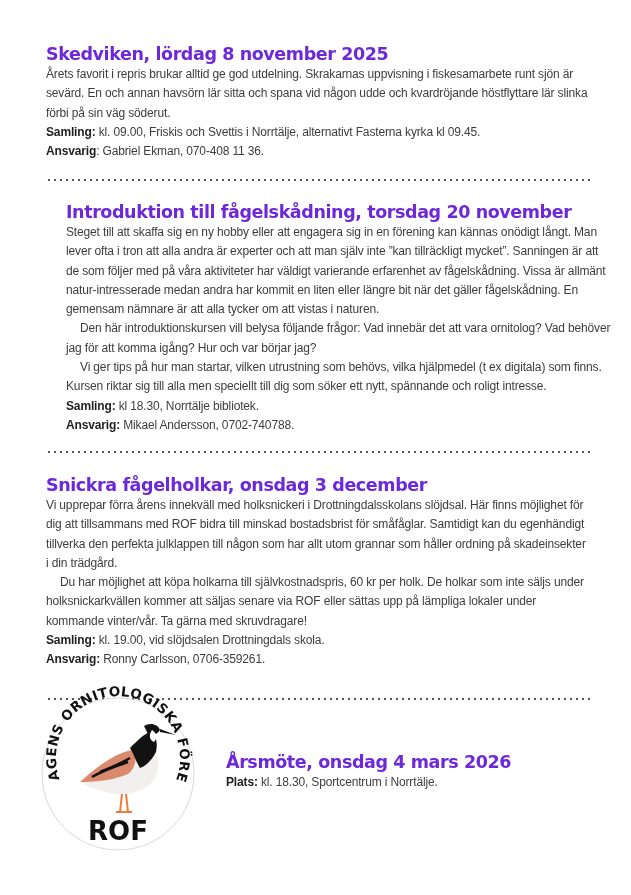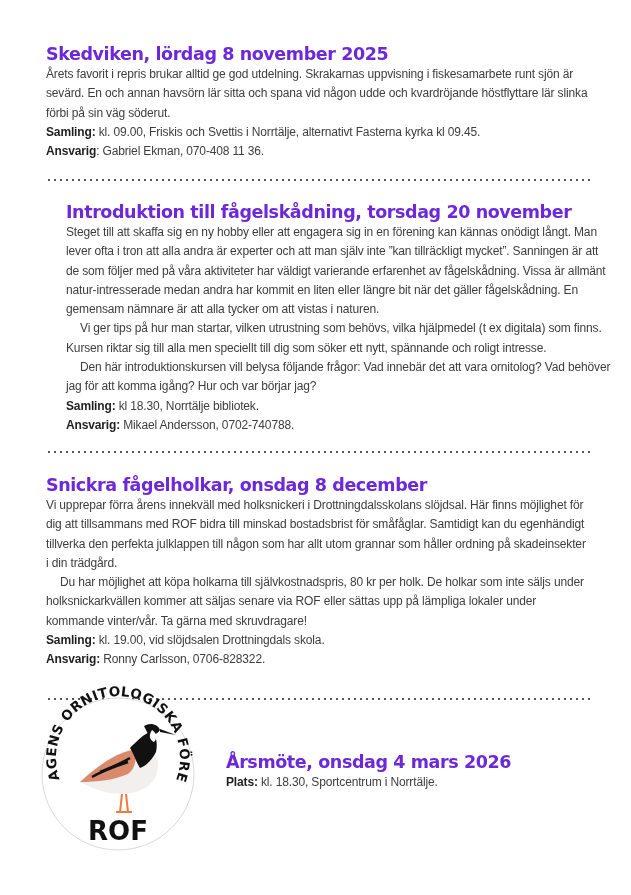--- a/index.html
+++ b/index.html
@@ -43,34 +43,34 @@
   <p>Årets favorit i repris brukar alltid ge god utdelning. Skrakarnas uppvisning i fiskesamarbete runt sjön är sevärd. En och annan havsörn lär sitta och spana vid någon udde och kvardröjande höstflyttare lär slinka förbi på sin väg söderut.</p>
   <p><span class="lbl">Samling:</span><span> kl. 09.00, Friskis och Svettis i Norrtälje, alternativt Fasterna kyrka kl 09.45.</span></p>
   <p><span class="lbl">Ansvarig</span><span>: Gabriel Ekman, 070-408 11 36.</span></p>
 </div>
 
 <div class="dots" id="d1"></div>
 
 <div class="section" id="s2">
   <h2>Introduktion till fågelskådning, torsdag 20 november</h2>
   <p>Steget till att skaffa sig en ny hobby eller att engagera sig in en förening kan kännas onödigt långt. Man lever ofta i tron att alla andra är experter och att man själv inte ”kan tillräckligt mycket”. Sanningen är att de som följer med på våra aktiviteter har väldigt varierande erfarenhet av fågelskådning. Vissa är allmänt natur-intresserade medan andra har kommit en liten eller längre bit när det gäller fågelskådning. En gemensam nämnare är att alla tycker om att vistas i naturen.</p>
+  <p class="indent">Den här introduktionskursen vill belysa följande frågor: Vad innebär det att vara ornitolog? Vad behöver jag för att komma igång? Hur och var börjar jag?</p>
   <p class="indent">Vi ger tips på hur man startar, vilken utrustning som behövs, vilka hjälpmedel (t ex digitala) som finns. Kursen riktar sig till alla men speciellt till dig som söker ett nytt, spännande och roligt intresse.</p>
-  <p class="indent">Den här introduktionskursen vill belysa följande frågor: Vad innebär det att vara ornitolog? Vad behöver jag för att komma igång? Hur och var börjar jag?</p>
   <p><span class="lbl">Samling:</span><span> kl 18.30, Norrtälje bibliotek.</span></p>
   <p><span class="lbl">Ansvarig:</span><span> Mikael Andersson, 0702-740788.</span></p>
 </div>
 
 <div class="dots" id="d2"></div>
 
 <div class="section" id="s3">
-  <h2>Snickra fågelholkar, onsdag 8 december</h2>
+  <h2>Snickra fågelholkar, onsdag 3 december</h2>
   <p>Vi upprepar förra årens innekväll med holksnickeri i Drottningdalsskolans slöjdsal. Här finns möjlighet för dig att tillsammans med ROF bidra till minskad bostadsbrist för småfåglar. Samtidigt kan du egenhändigt tillverka den perfekta julklappen till någon som har allt utom grannar som håller ordning på skadeinsekter i din trädgård.</p>
-  <p class="indent">Du har möjlighet att köpa holkarna till självkostnadspris, 80 kr per holk. De holkar som inte säljs under holksnickarkvällen kommer att säljas senare via ROF eller sättas upp på lämpliga lokaler under kommande vinter/vår. Ta gärna med skruvdragare!</p>
+  <p class="indent">Du har möjlighet att köpa holkarna till självkostnadspris, 60 kr per holk. De holkar som inte säljs under holksnickarkvällen kommer att säljas senare via ROF eller sättas upp på lämpliga lokaler under kommande vinter/vår. Ta gärna med skruvdragare!</p>
   <p><span class="lbl">Samling:</span><span> kl. 19.00, vid slöjdsalen Drottningdals skola.</span></p>
-  <p><span class="lbl">Ansvarig:</span><span> Ronny Carlsson, 0706-828322.</span></p>
+  <p><span class="lbl">Ansvarig:</span><span> Ronny Carlsson, 0706-359261.</span></p>
 </div>
 
 <div class="dots" id="d3"></div>
 
 <div class="logo">
   <svg width="156" height="170" viewBox="0 0 156 170">
     <defs>
       <path id="arcpath" d="M 20,98 A 62,62 0 1 1 136,98" fill="none"></path>
     </defs>
     <circle cx="78" cy="92" r="76" fill="#ffffff" stroke="#cfcfcf" stroke-width="0.8"></circle>

